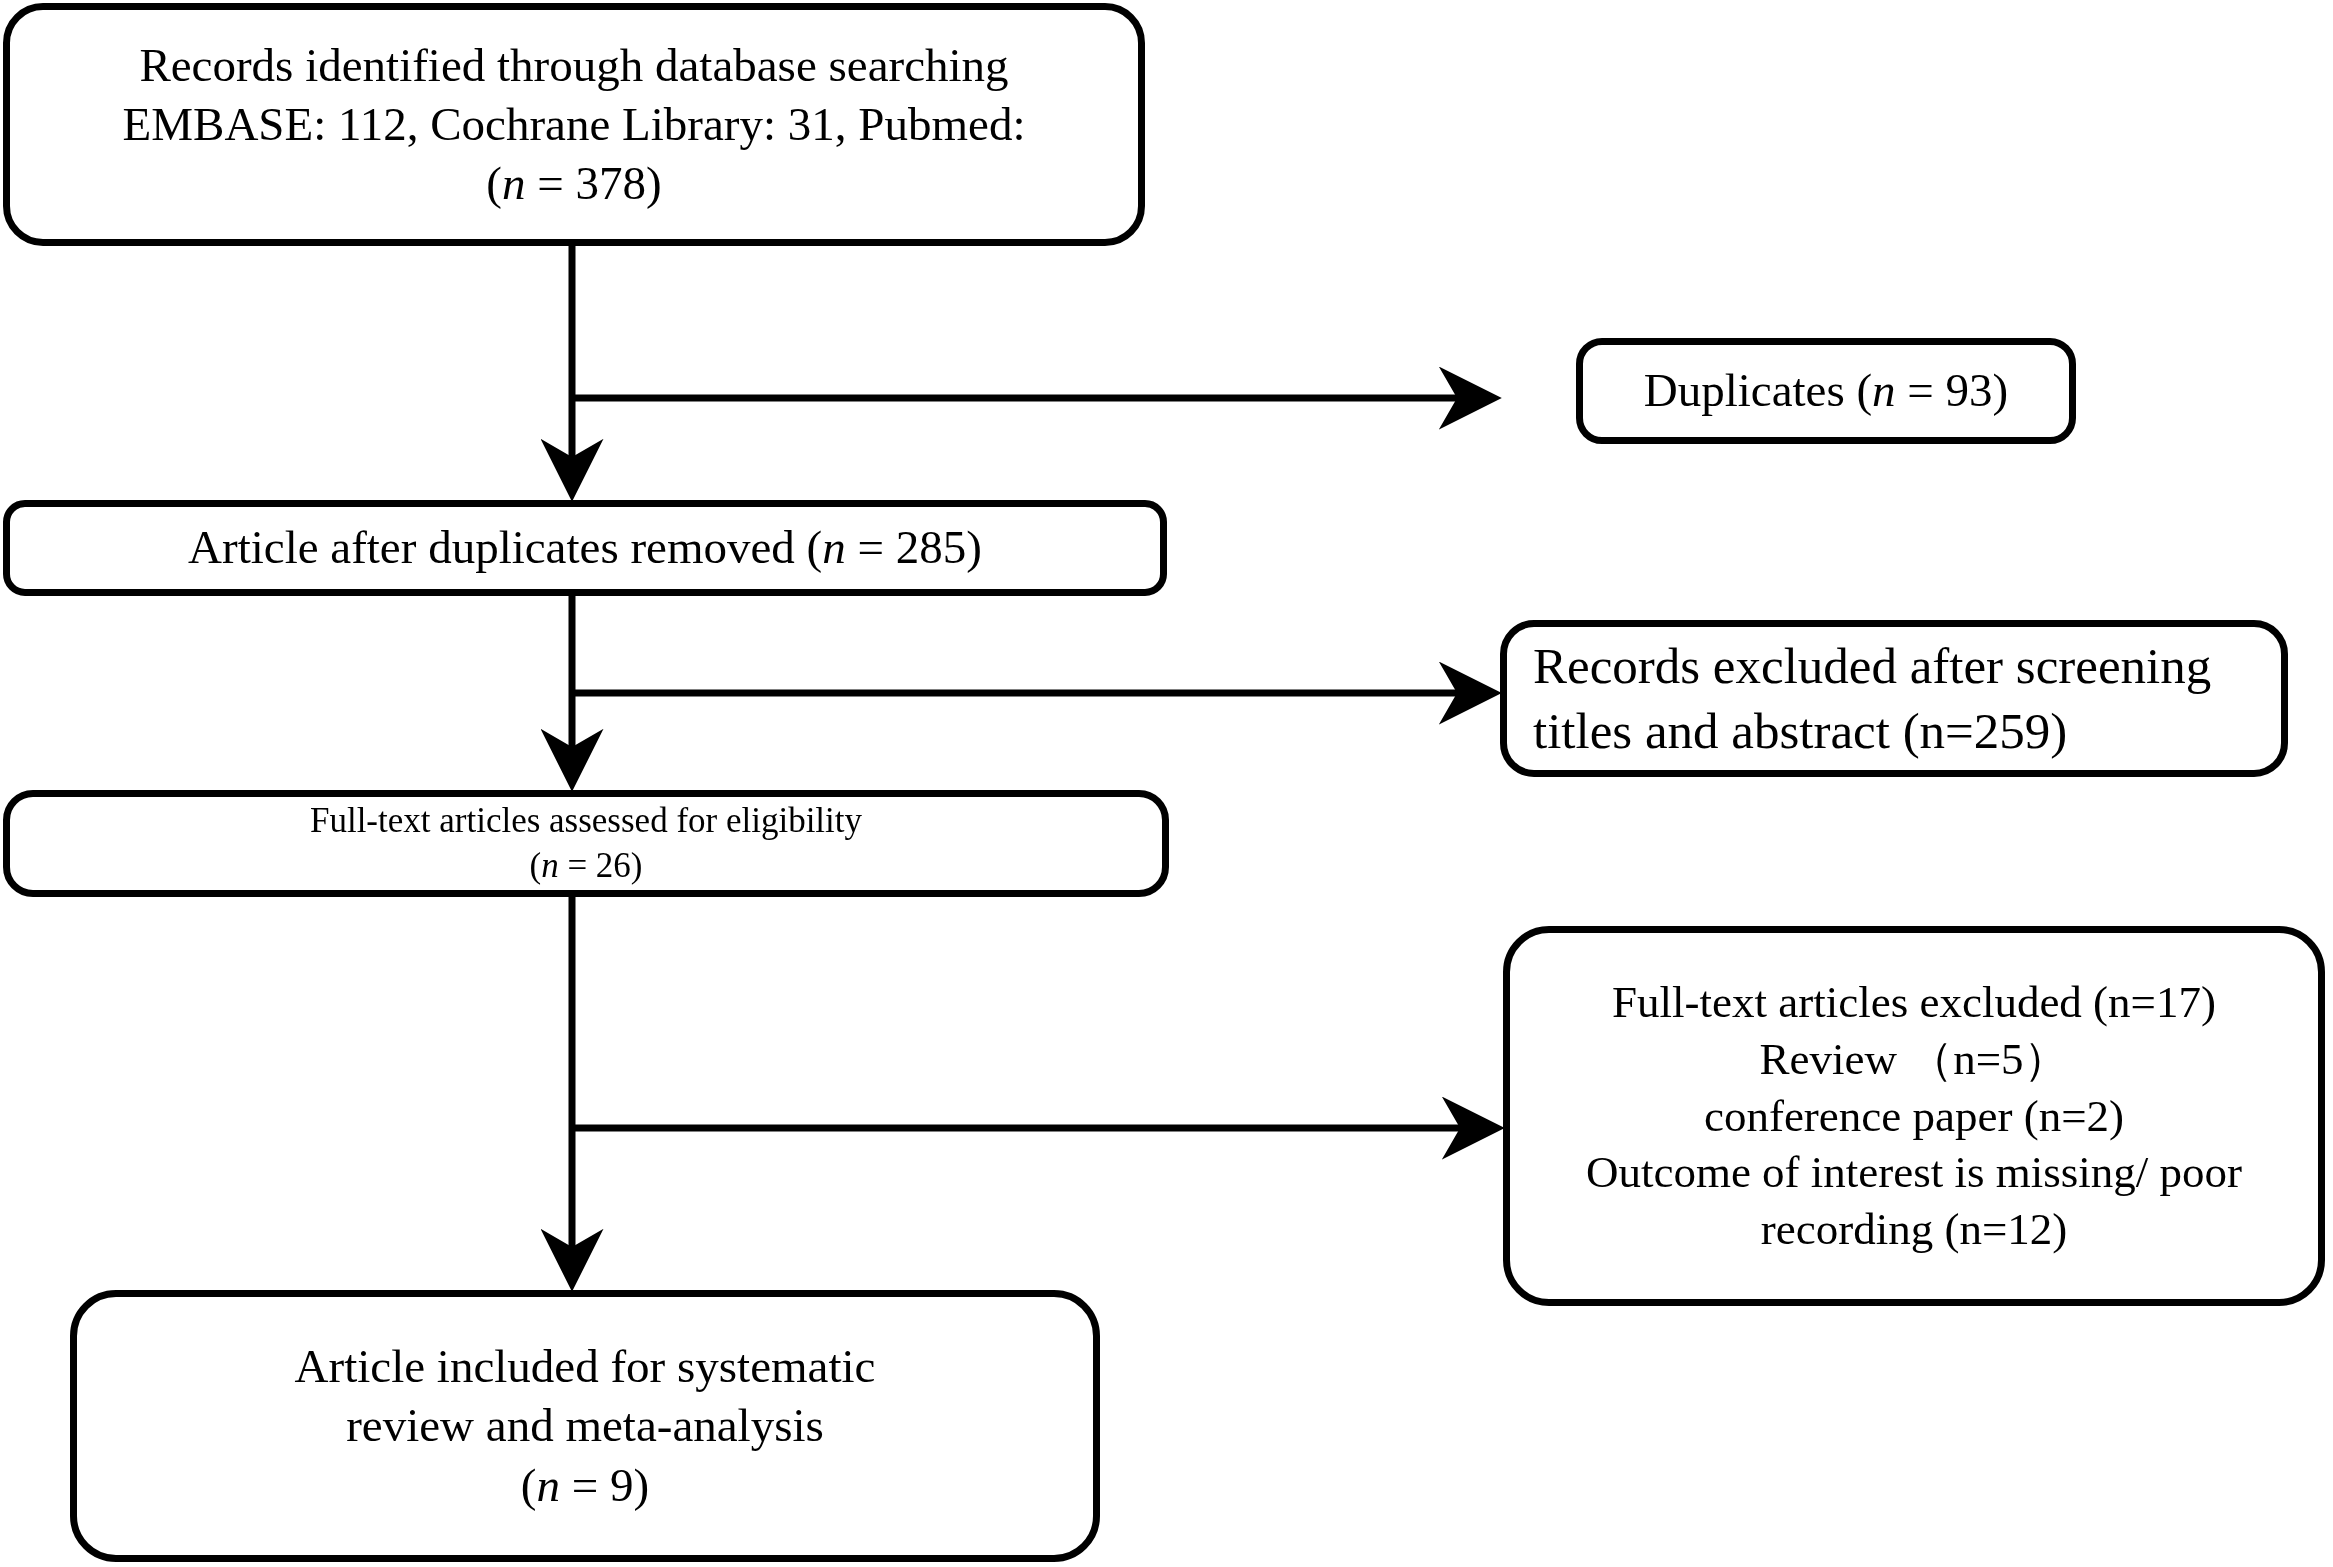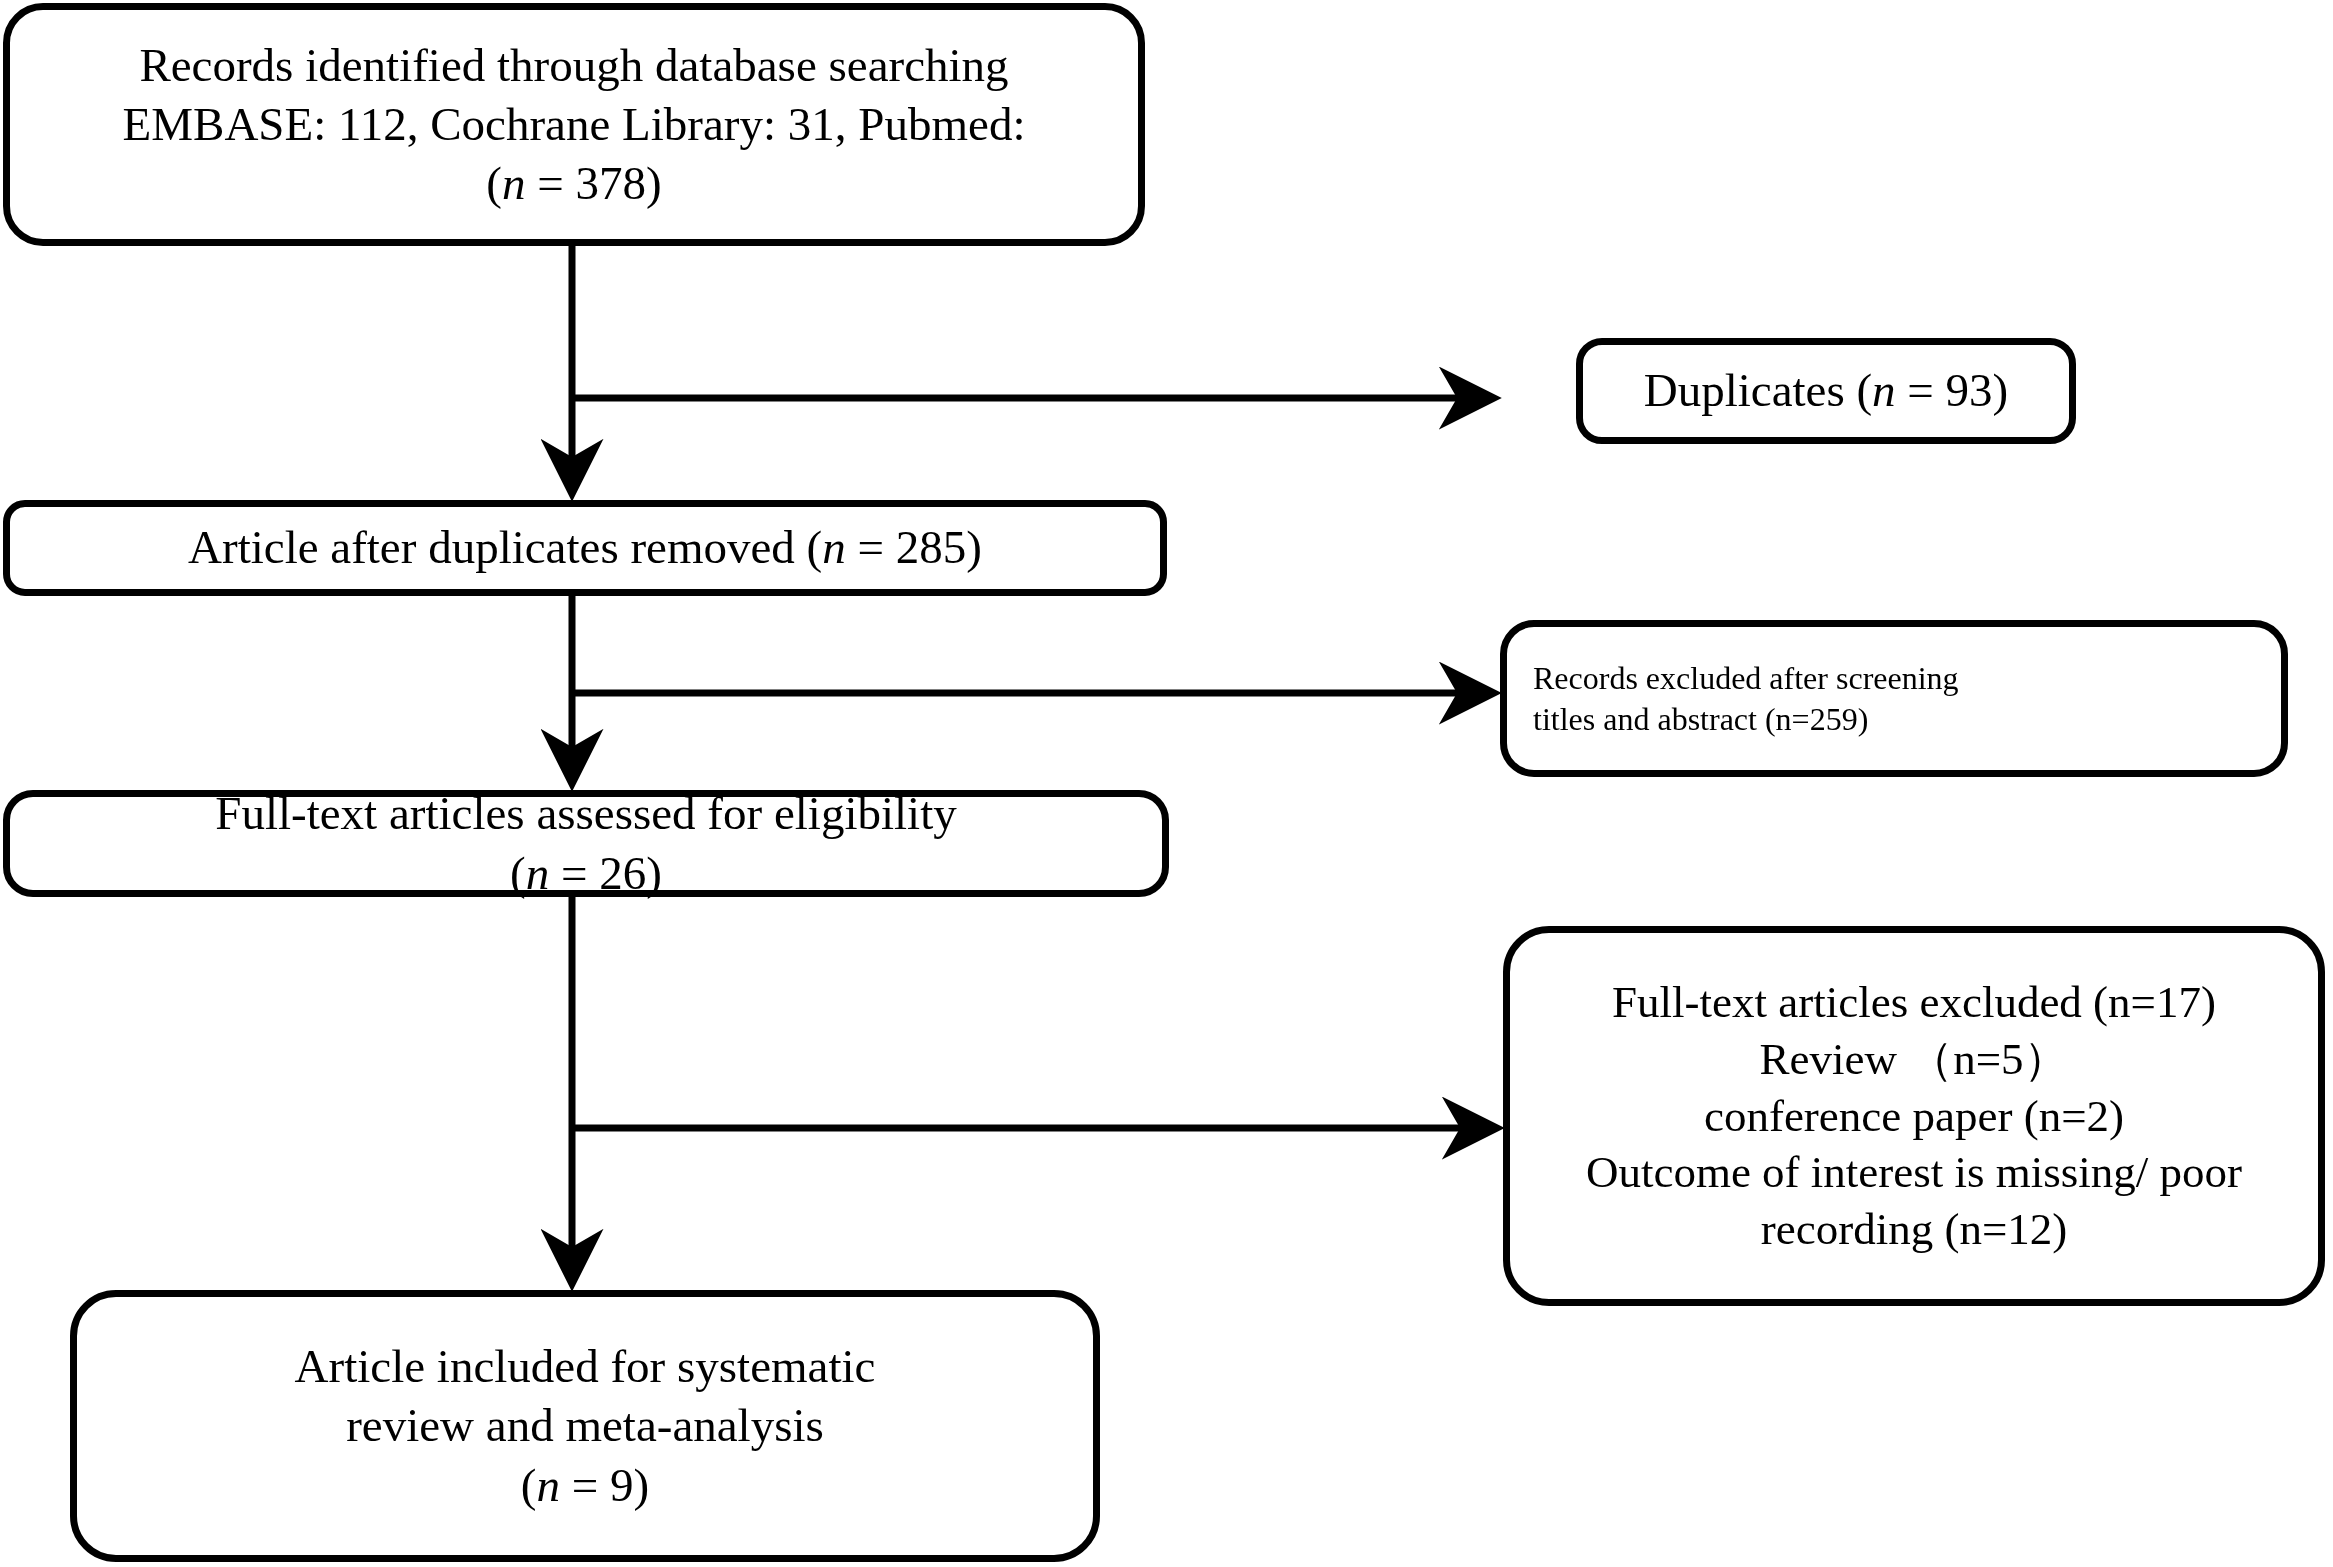--- a/index.html
+++ b/index.html
@@ -49,23 +49,23 @@
   #node-duplicates   { left: 1576px; top: 338px;   width: 500px;  height: 106px; border-radius: 26px; }
   #node-deduped      { left: 3px;    top: 500px;   width: 1164px; height: 96px;  border-radius: 22px; }
   #node-screened-out { left: 1500px; top: 620px;   width: 788px;  height: 157px; border-radius: 34px; }
   #node-fulltext     { left: 3px;    top: 790px;   width: 1166px; height: 107px; border-radius: 30px; }
   #node-excluded     { left: 1503px; top: 926px;   width: 822px;  height: 380px; border-radius: 46px; }
   #node-included     { left: 70px;   top: 1290px;  width: 1030px; height: 272px; border-radius: 46px; }
 
   #node-identified   { font-size: 47px; }
   #node-duplicates   { font-size: 47px; }
   #node-deduped      { font-size: 47px; }
-  #node-screened-out { font-size: 32px; text-align: left; justify-content: flex-start; padding-left: 26px; }
+  #node-screened-out { font-size: 51px; text-align: left; justify-content: flex-start; padding-left: 26px; }
   #node-screened-out .ln { text-align: left; }
-  #node-fulltext     { font-size: 47px; align-items: center; }
+  #node-fulltext     { font-size: 35px; align-items: center; }
   #node-excluded     { font-size: 45px; }
   #node-included     { font-size: 47px; }
 
   
   #wires {
     position: absolute;
     left: 0;
     top: 0;
     width: 2333px;
     height: 1567px;

